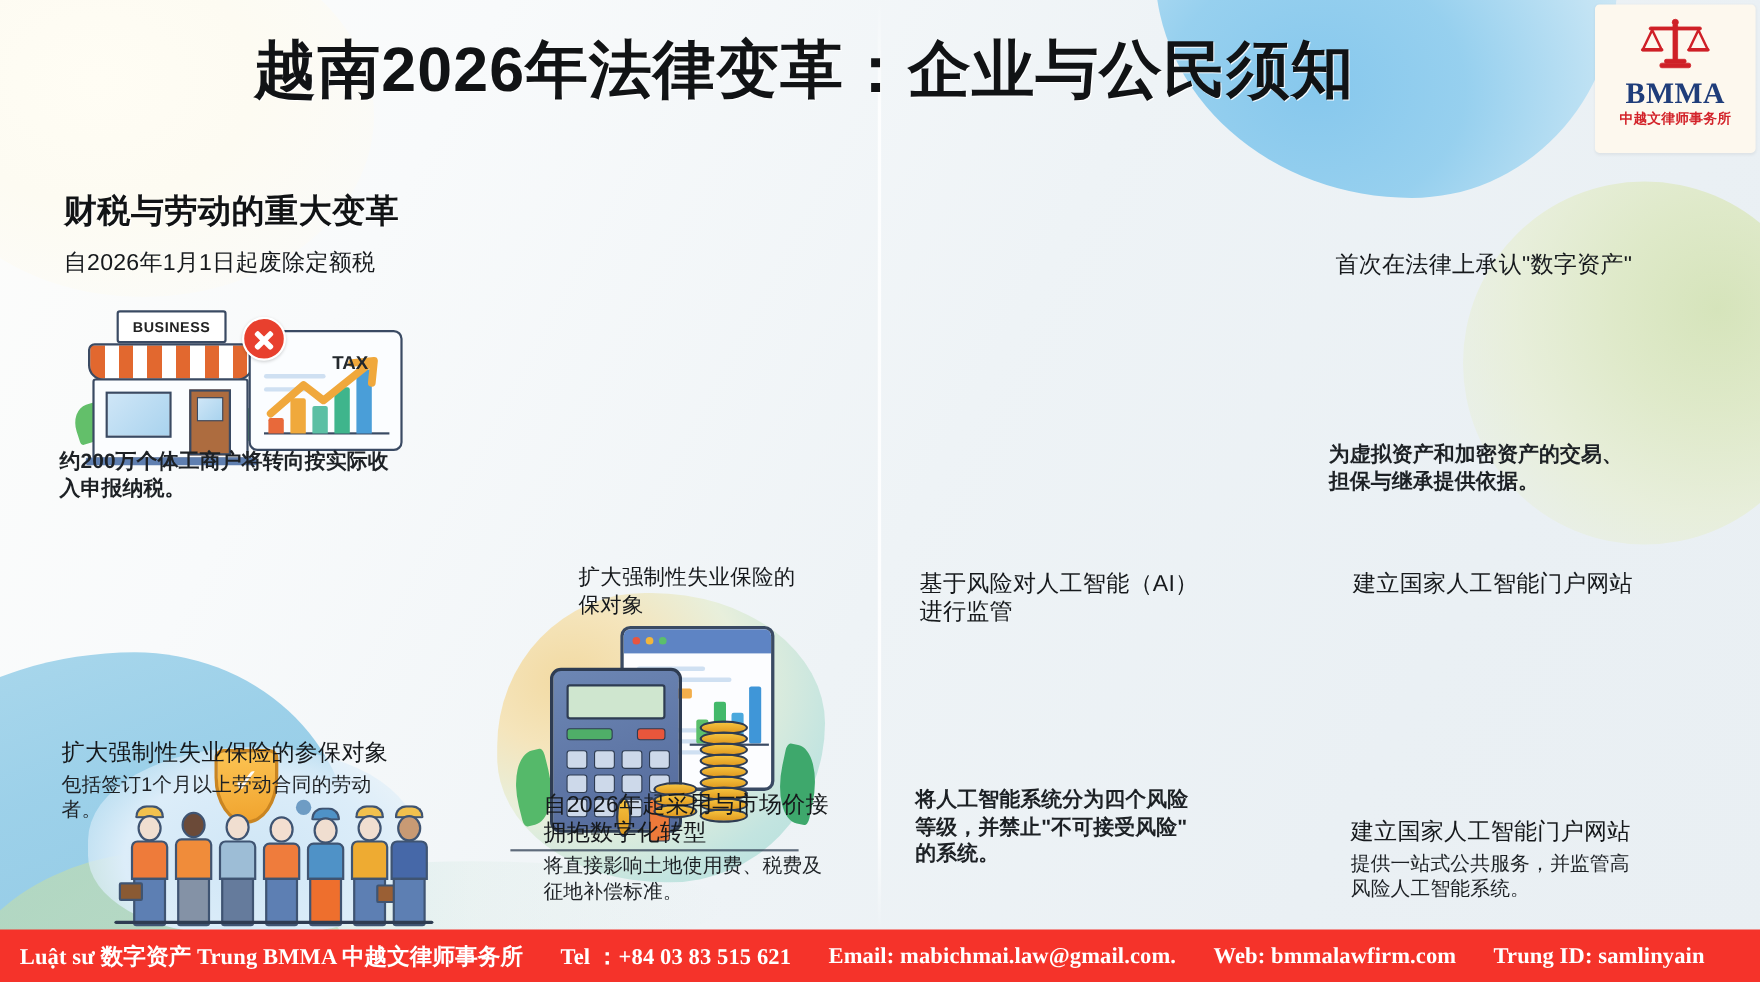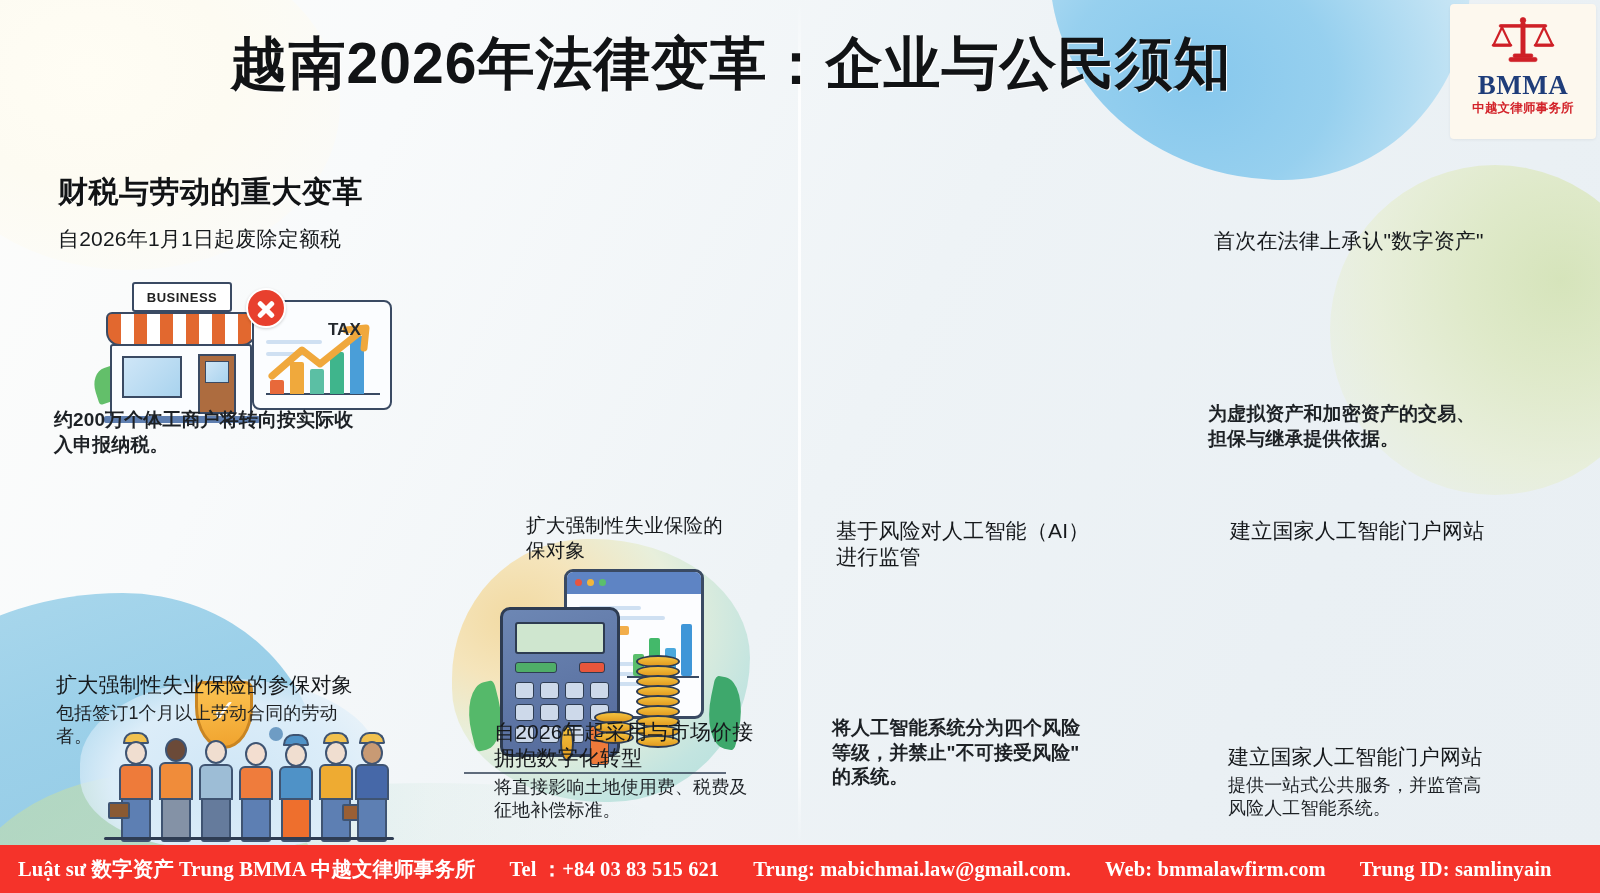--- a/index.html
+++ b/index.html
@@ -270,21 +270,21 @@
     <div id="logo-cn">中越文律师事务所</div>
   </div>
 
   <div class="cell sec-head" style="left:58px; top:172px;">财税与劳动的重大变革</div>
 
 
   <div class="cell" style="left:58px; top:226px; width:350px;">
     <div class="h-strong" style="white-space:pre-line;">自2026年1月1日起废除定额税</div>
   </div>
 
-  <div class="cell ill" style="left:84px; top:268px; width:330px; height:160px;">
+  <div class="cell ill" style="left:58px; top:268px; width:330px; height:160px;">
 
     <div class="shop-wrap" style="left:0;top:0;width:200px;height:160px;">
       <div class="leaf" style="left:10px;top:100px;transform:rotate(-18deg);"></div>
       <div class="leaf" style="left:158px;top:100px;transform:rotate(18deg);"></div>
       <div class="shop-sign">BUSINESS</div>
       <div class="shop-awning"></div>
       <div class="shop-body">
         <div class="shop-window"></div>
         <div class="shop-door">
             <i></i>
@@ -450,18 +450,18 @@
 
   <div class="cell h-strong" style="left:1230px; top:518px; width:340px;">建立国家人工智能门户网站</div>
 
   <div class="cell h-strong" style="left:1228px; top:744px; width:350px;">建立国家人工智能门户网站</div>
   <div class="cell body-txt body-txt-sm" style="left:1228px; top:774px; width:350px; white-space:pre-line;">提供一站式公共服务，并监管高
 风险人工智能系统。</div>
 
   <div id="footer">
     <span>Luật sư 数字资产 Trung BMMA 中越文律师事务所</span>
     <span>Tel ：+84 03 83 515 621</span>
-    <span>Trung: mabichmai.law@gmail.com.</span>
+    <span>Email: mabichmai.law@gmail.com.</span>
     <span>Web: bmmalawfirm.com</span>
     <span>Trung ID: samlinyain</span>
   </div>
 
 </div>
 
 </body></html>

